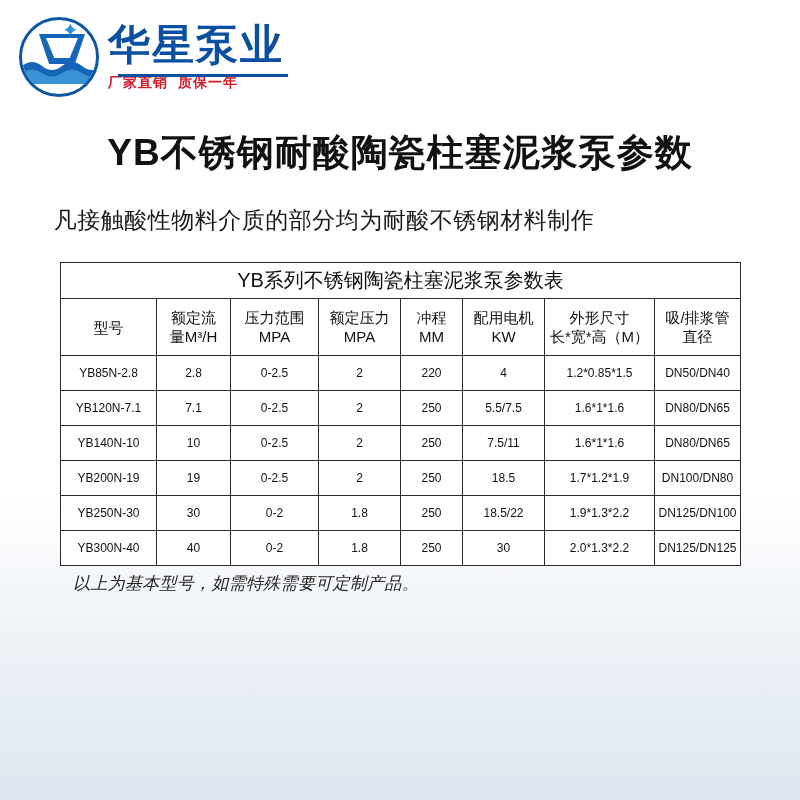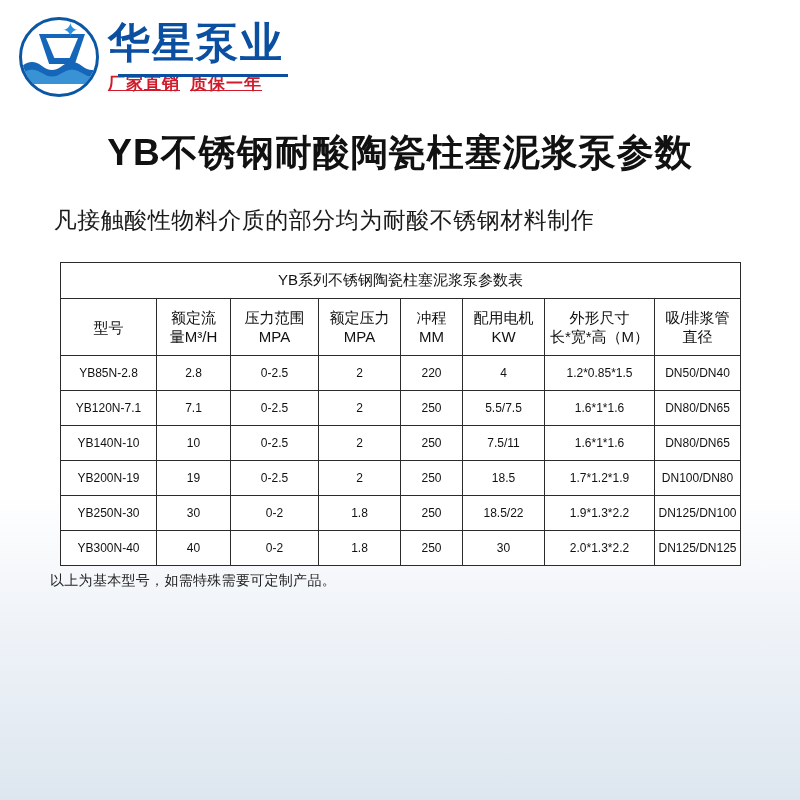--- a/index.html
+++ b/index.html
@@ -94,24 +94,23 @@
     line-height: 46px;
   }
   .brand-tags {
     margin-top: 6px;
     display: flex;
     align-items: center;
     gap: 10px;
   }
   .brand-tag {
     color: #d11a2a;
-    font-size: 17px;
+    font-size: 14px;
     font-weight: bold;
     letter-spacing: 1px;
-    text-decoration: underline;
   }
   .brand-rule {
     position: absolute;
     left: 118px;
     top: 74px;
     width: 170px;
     height: 3px;
     background: #0b4fa0;
   }
 
@@ -155,41 +154,42 @@
     border: 1px solid #2b2b2b;
     text-align: center;
     vertical-align: middle;
     font-size: 14.5px;
     color: #111111;
     padding: 0 2px;
     font-weight: normal;
   }
   tr.caption-row td {
     height: 35px;
-    font-size: 15px;
+    font-size: 20px;
   }
   tr.head-row td {
     height: 56px;
     font-size: 15px;
     line-height: 19px;
   }
   tr.data-row td {
     height: 34px;
     font-size: 12px;
   }
   td.model {
     font-size: 15.5px;
   }
   .note {
     position: absolute;
-    left: 50px;
+    left: 73px;
     top: 572px;
-    font-size: 14px;
+    font-size: 17px;
     color: #222222;
     letter-spacing: 0.3px;
+    font-style: italic;
   }
 </style>
 </head>
 <body>
 
 <div class="page">
 
   <div class="header">
     <div class="logo-mark">
       <div class="logo-circle">

